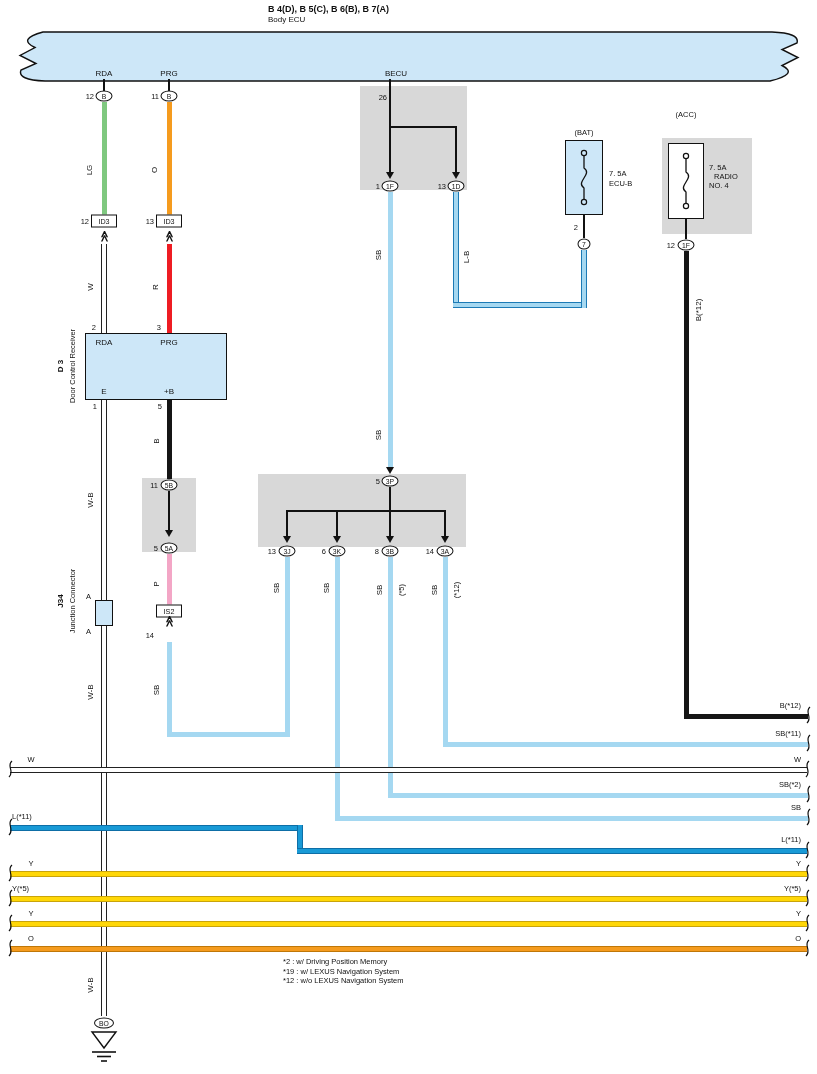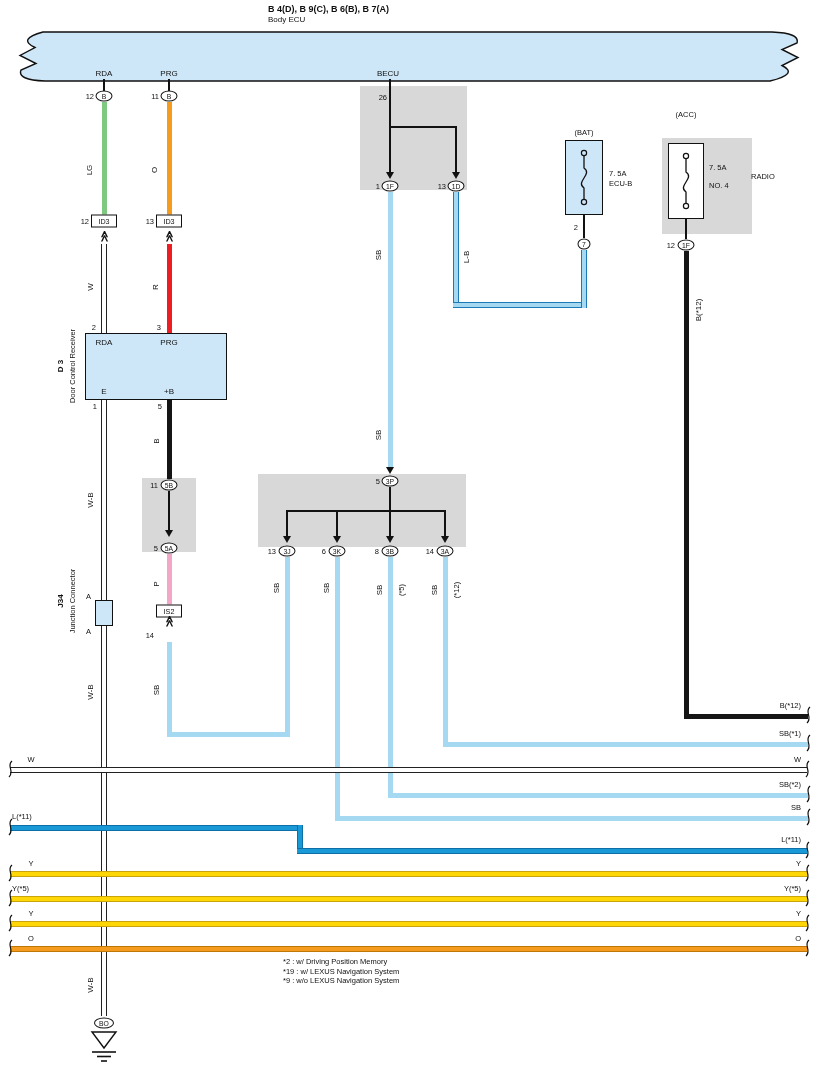--- a/index.html
+++ b/index.html
@@ -36,29 +36,29 @@
   .arrow{position:absolute;width:0;height:0;border-left:4px solid transparent;border-right:4px solid transparent;border-top:7px solid #111;transform:translateX(-50%);z-index:5}
   .chev{position:absolute;font-size:11px;font-weight:700;letter-spacing:-1.5px;line-height:1;transform:translate(-50%,-50%) rotate(-90deg);z-index:6}
   .brk{position:absolute;transform:translate(-50%,-50%);z-index:5}
   .note{font-size:7.5px;line-height:9.5px;white-space:nowrap}
 </style>
 </head>
 <body>
 
 <div id="diagram">
 
-  <div class="lbl l bold" style="left:268px;top:9px;font-size:9px">B 4(D), B 9(C), B 6(B), B 7(A)</div>
+  <div class="lbl l bold" style="left:268px;top:9px;font-size:9px">B 4(D), B 5(C), B 6(B), B 7(A)</div>
   <div class="lbl l" style="left:268px;top:19px">Body ECU</div>
 
   <svg style="position:absolute;left:12px;top:30px;z-index:2" width="793" height="53" viewBox="0 0 793 53">
     <path d="M31 2 L760 2 Q788 3 785 13 L770 19.5 L786 27.5 L770 35.5 Q787 44 758 51 L33 51 Q5 50 9 40 L24 33.5 L8 25.5 L23 17.5 Q5 9 31 2 Z" fill="var(--panel)" stroke="#111" stroke-width="1.4"></path>
   </svg>
   <div class="lbl" style="left:104px;top:73px">RDA</div>
   <div class="lbl" style="left:169px;top:73px">PRG</div>
-  <div class="lbl" style="left:388px;top:73px">BECU</div>
+  <div class="lbl" style="left:396px;top:73px">BECU</div>
 
   <div class="tv" style="left:103.3px;top:79px;height:12px"></div>
   <div class="tv" style="left:168.3px;top:79px;height:12px"></div>
   <div class="oval" style="left:104px;top:96px">B</div>
   <div class="oval" style="left:169px;top:96px">B</div>
   <div class="lbl r pin" style="left:94px;top:96px">12</div>
   <div class="lbl r pin" style="left:159px;top:96px">11</div>
   <div class="lbl r pin" style="left:387px;top:97px">26</div>
 
   <div class="gray" style="left:360px;top:86px;width:107px;height:104px"></div>
@@ -188,34 +188,34 @@
 
   <div class="lbl s7" style="left:686px;top:114px">(ACC)</div>
   <div class="gray" style="left:662px;top:138px;width:90px;height:96px"></div>
   <div class="panel" style="left:668px;top:143px;width:36px;height:76px;background:#fff"></div>
   <svg style="position:absolute;left:668px;top:143px;z-index:5" width="36" height="76" viewBox="0 0 36 76">
     <circle cx="18" cy="13" r="2.6" fill="none" stroke="#111" stroke-width="1.2"></circle>
     <path d="M18 15.6 L18 29 C27 35 9 43 18 49 L18 60.4" fill="none" stroke="#111" stroke-width="1.3"></path>
     <circle cx="18" cy="63" r="2.6" fill="none" stroke="#111" stroke-width="1.2"></circle>
   </svg>
   <div class="lbl l s7" style="left:709px;top:167px">7. 5A</div>
-  <div class="lbl l s7" style="left:751px;top:176px">RADIO</div>
+  <div class="lbl l s7" style="left:714px;top:176px">RADIO</div>
   <div class="lbl l s7" style="left:709px;top:185px">NO. 4</div>
   <div class="tv" style="left:685.3px;top:219px;height:20px"></div>
   <div class="oval" style="left:686px;top:245px">1F</div>
   <div class="lbl r pin" style="left:675px;top:245px">12</div>
 
   <div class="wire bkv" style="left:683.5px;top:250.5px;height:468px"></div>
   <div class="rot" style="left:698px;top:310px">B(*12)</div>
 
   <div class="bus bkh" style="left:683.5px;top:713.5px;width:124px"></div>
   <div class="lbl r pin" style="left:801px;top:705px">B(*12)</div>
 
   <div class="bus sbh" style="left:442.5px;top:741.5px;width:365.5px"></div>
-  <div class="lbl r pin" style="left:801px;top:733px">SB(*1)</div>
+  <div class="lbl r pin" style="left:801px;top:733px">SB(*11)</div>
 
   <div class="wh" style="left:10px;top:767.3px;width:797px"></div>
   <div class="lbl pin" style="left:31px;top:759px">W</div>
   <div class="lbl r pin" style="left:801px;top:759px">W</div>
 
   <div class="bus sbh" style="left:387.5px;top:792.5px;width:420px"></div>
   <div class="lbl r pin" style="left:801px;top:784px">SB(*2)</div>
 
   <div class="bus sbh" style="left:334.5px;top:815.5px;width:473px"></div>
   <div class="lbl r pin" style="left:801px;top:807px">SB</div>
@@ -287,21 +287,21 @@
   <div class="brk" style="left:808px;top:795px"><svg width="12" height="18" viewBox="0 0 12 18">
         <path d="M8 1 C 2 6 11 11 5 17" fill="none" stroke="#111" stroke-width="1.2"></path>
       </svg></div>
   <div class="brk" style="left:808px;top:818px"><svg width="12" height="18" viewBox="0 0 12 18">
         <path d="M8 1 C 2 6 11 11 5 17" fill="none" stroke="#111" stroke-width="1.2"></path>
       </svg></div>
 
   <div class="abs" style="position:absolute;left:283px;top:957px;z-index:6">
     <div class="note">*2 : w/ Driving Position Memory</div>
     <div class="note">*19 : w/ LEXUS Navigation System</div>
-    <div class="note">*9 : w/o LEXUS Navigation System</div>
+    <div class="note">*12 : w/o LEXUS Navigation System</div>
   </div>
 
   <div class="oval" style="left:104px;top:1023px;width:20px">BO</div>
   <svg style="position:absolute;left:88px;top:1031px;z-index:5" width="32" height="34" viewBox="0 0 32 34">
     <path d="M4 1 L28 1 L16 17 Z" fill="none" stroke="#111" stroke-width="1.4"></path>
     <line x1="4" y1="21" x2="28" y2="21" stroke="#111" stroke-width="1.6"></line>
     <line x1="9" y1="25.5" x2="23" y2="25.5" stroke="#111" stroke-width="1.6"></line>
     <line x1="13" y1="30" x2="19" y2="30" stroke="#111" stroke-width="1.6"></line>
   </svg>
 

